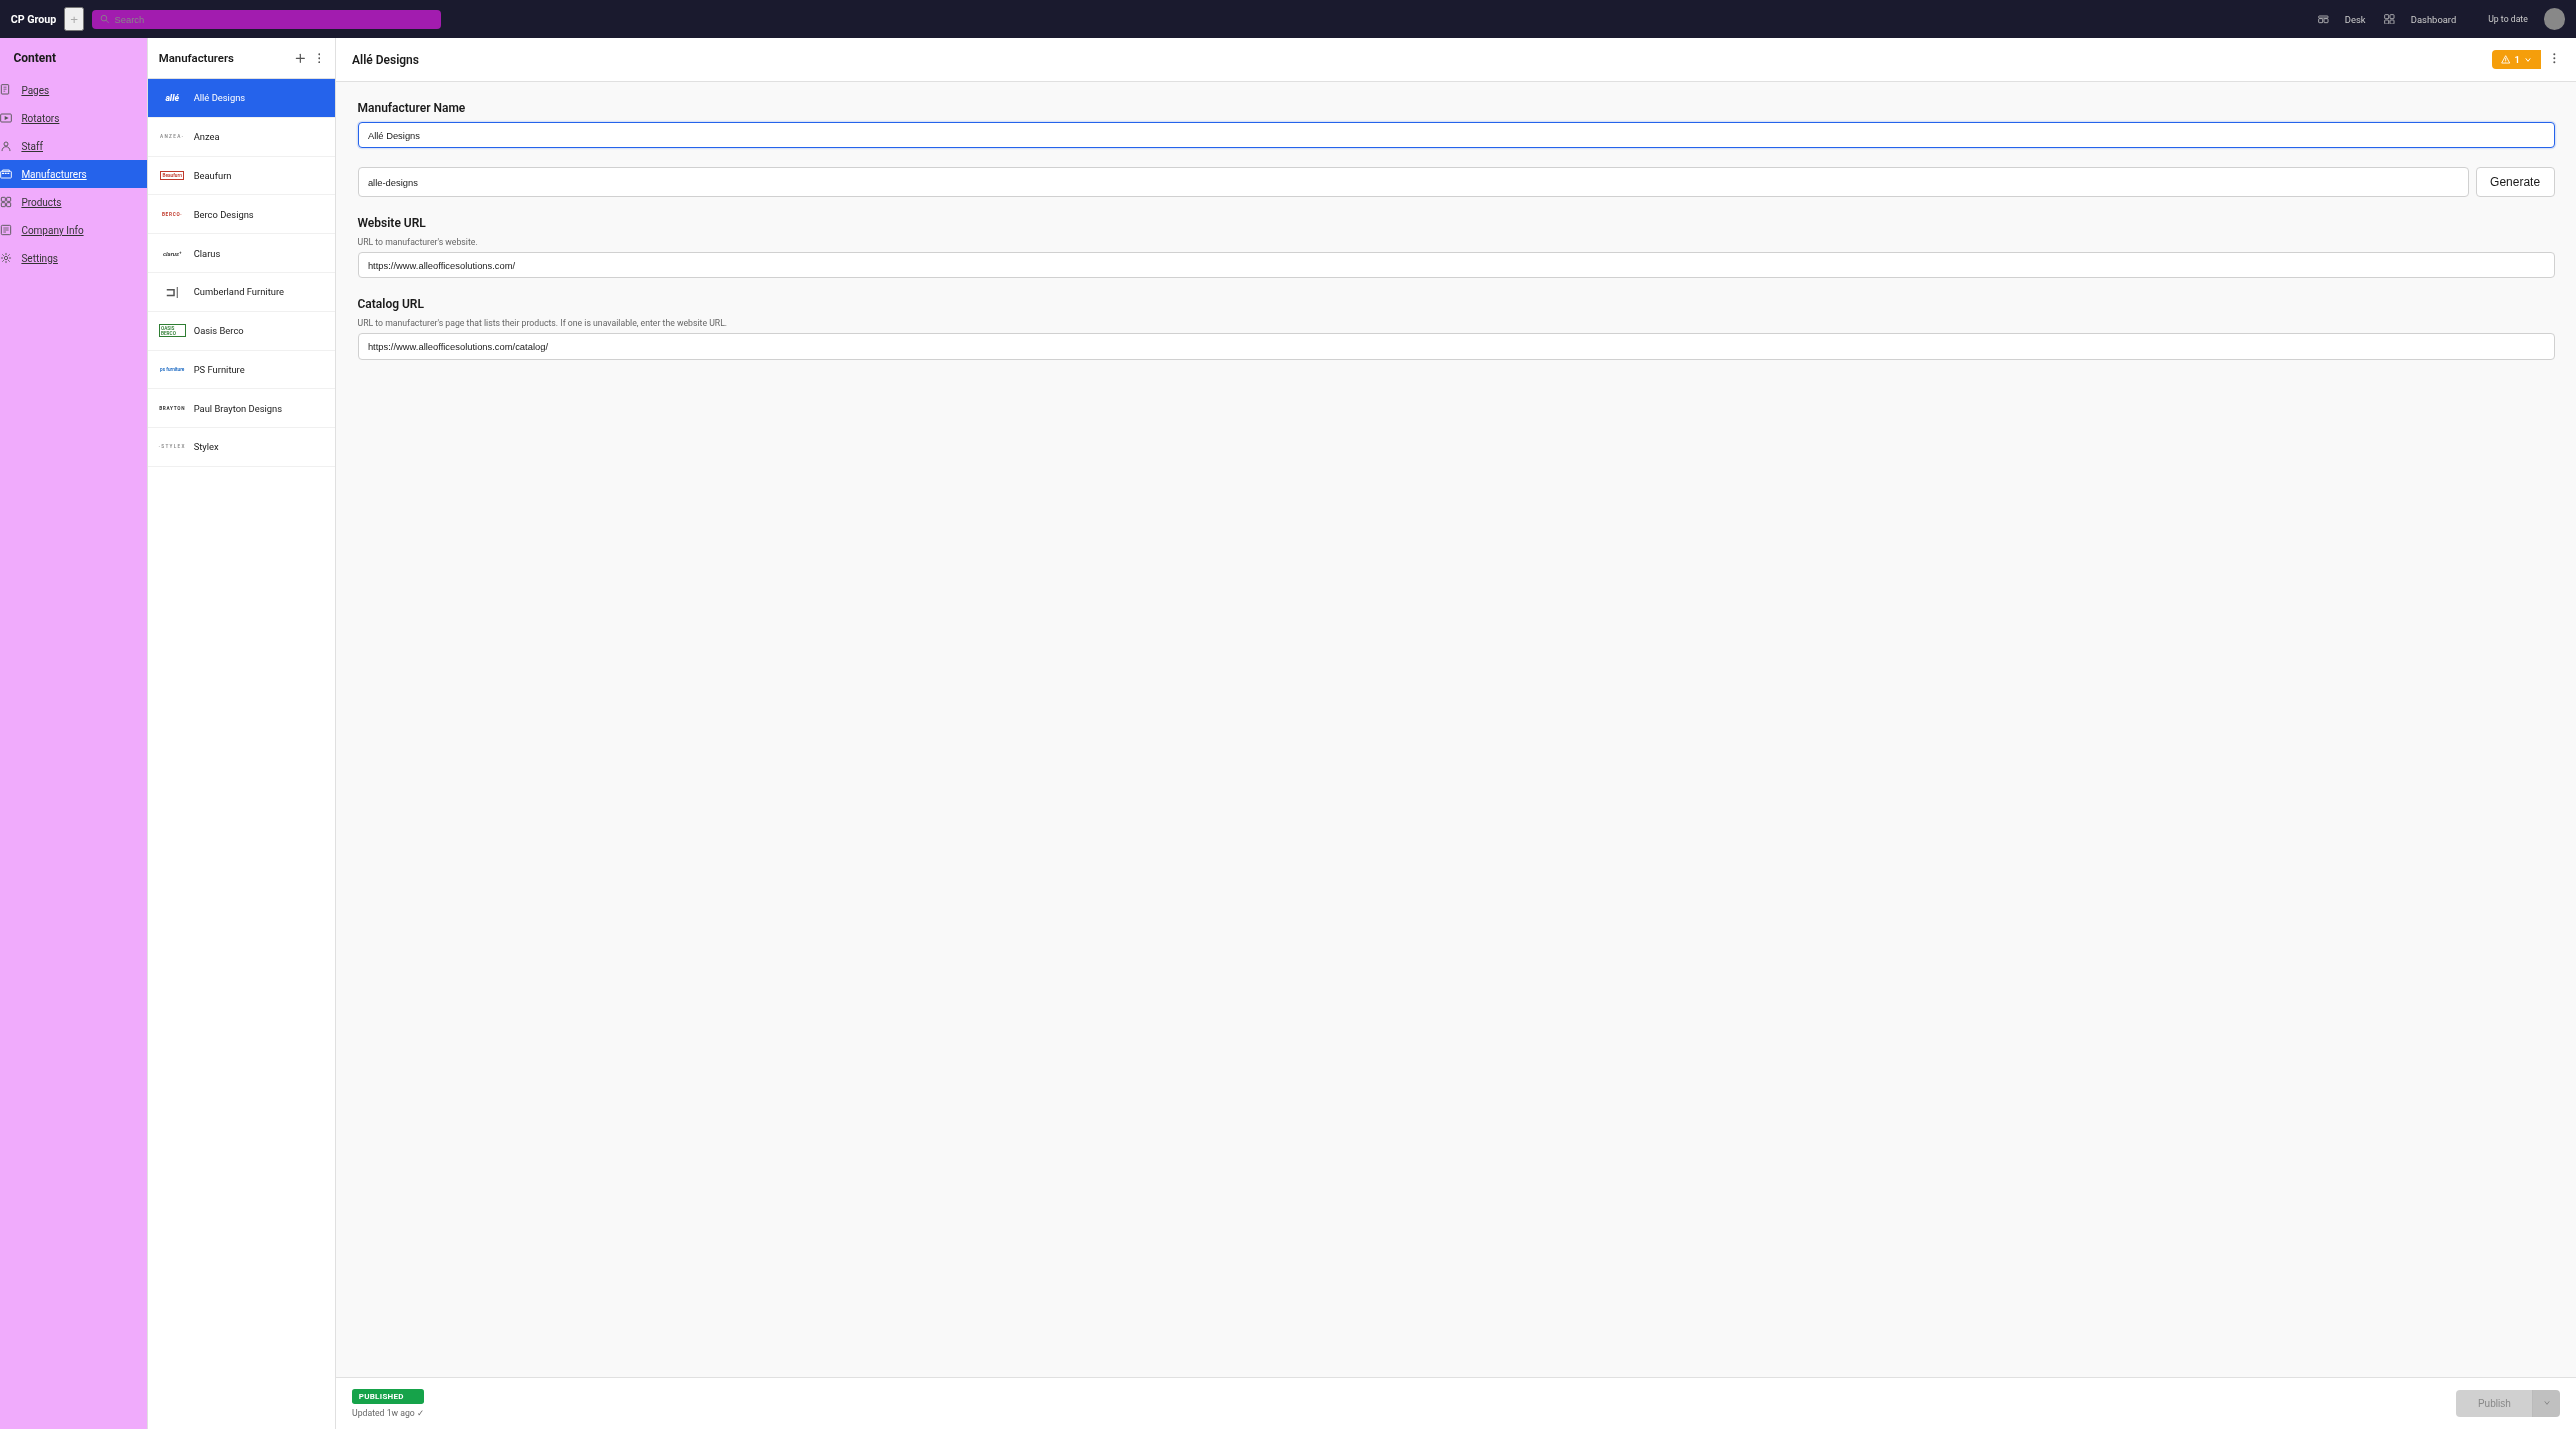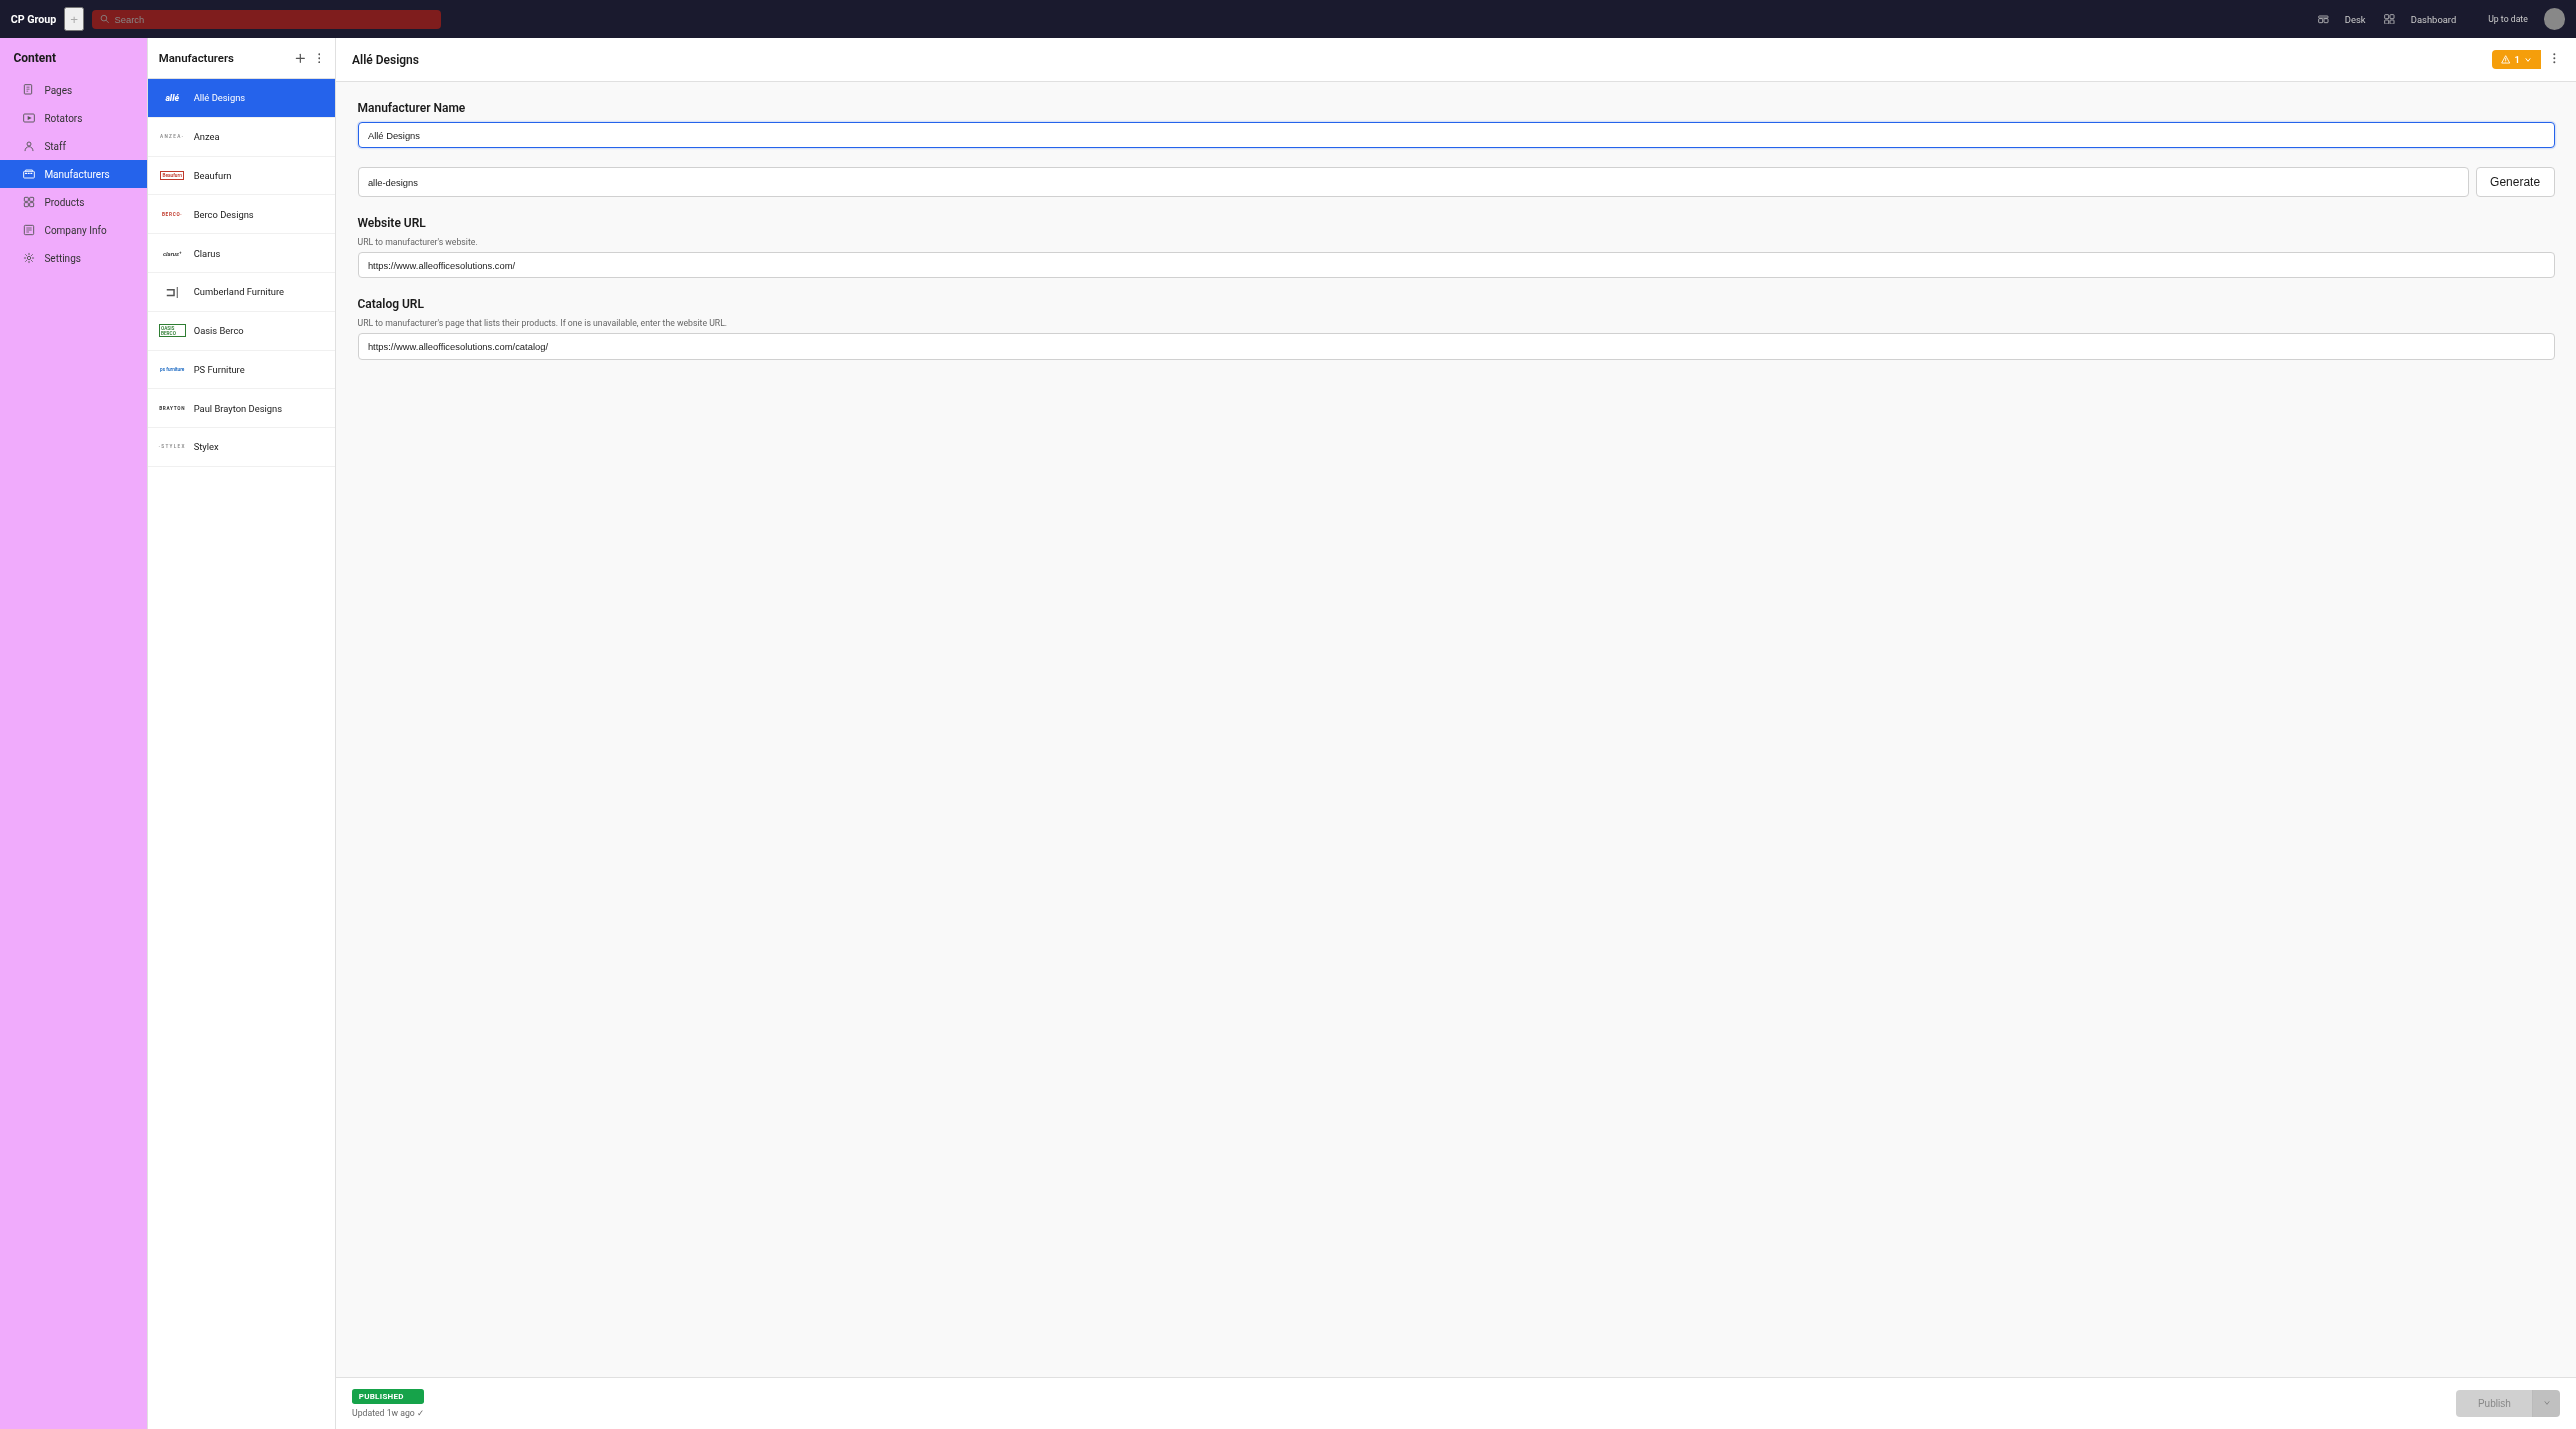--- a/index.html
+++ b/index.html
@@ -23,21 +23,21 @@
     }
     .topnav-plus {
       color: #aaa;
       font-size: 13.4px;
       cursor: pointer;
       padding: 2.7px 4px;
     }
     .topnav-search {
       display: flex;
       align-items: center;
-      background: #7f1d1d;
+      background: #a21caf;
       border-radius: 4px;
       padding: 4px 8px;
       gap: 5.4px;
       flex: 1;
       max-width: 349px;
     }
     .topnav-search input {
       background: transparent;
       border: none;
       outline: none;
@@ -96,25 +96,26 @@
     .sidebar-header {
       padding: 13.4px 13.4px 10.7px;
       font-weight: 700;
       font-size: 12px;
       color: #1a1a1a;
     }
     .sidebar-item {
       display: flex;
       align-items: center;
       gap: 9.4px;
-      padding: 8px 23px;
+      padding: 8px 0;
       cursor: pointer;
       font-size: 10px;
       color: #333;
       border-radius: 0;
+      text-decoration: underline;
     }
     .sidebar-item.active {
       background: #2563eb;
       color: #fff;
     }
     .sidebar-item.active .sidebar-icon { color: #fff; }
     .sidebar-icon {
       color: #555;
       display: flex;
       align-items: center;

